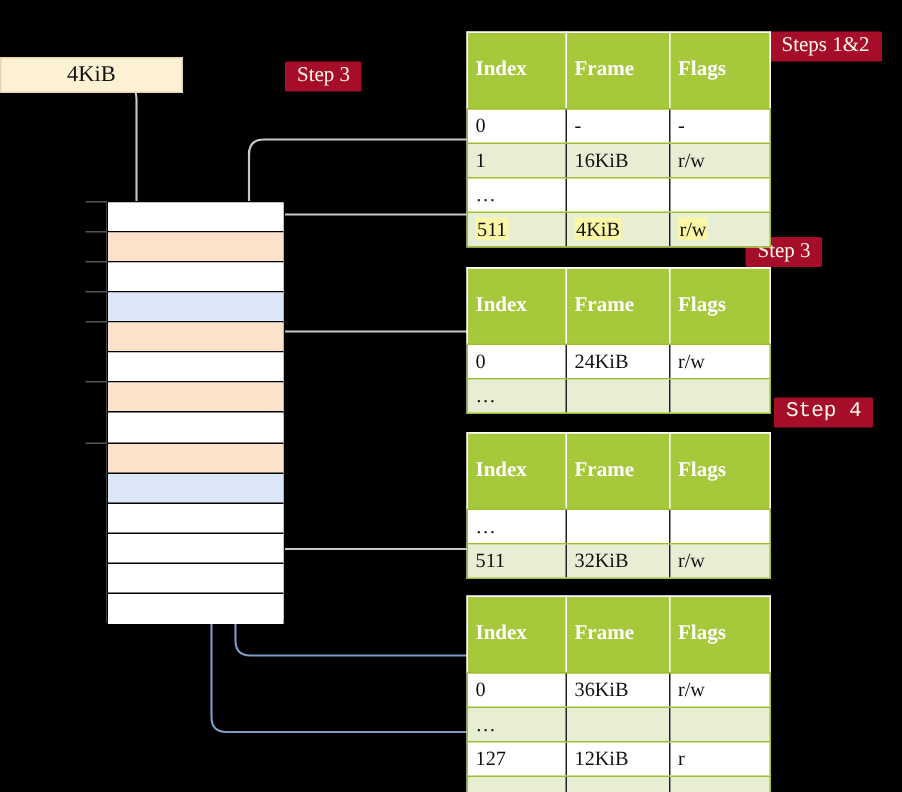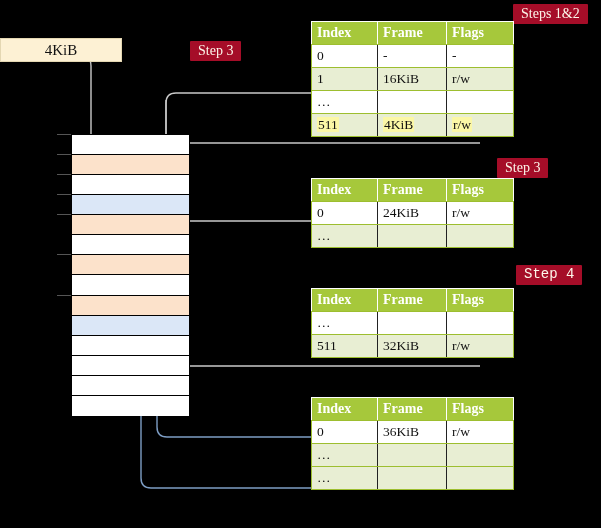--- a/index.html
+++ b/index.html
@@ -23,21 +23,21 @@
   .mrow{position:absolute;left:0;width:100%;box-sizing:border-box;
         border-bottom:1.5px solid #000;}
   .mrow:last-child{border-bottom:none;}
   .mtick{position:absolute;width:14px;height:0;border-top:1.5px solid #555;}
 
   
   .ptable{position:absolute;border-collapse:collapse;
           border:1px solid #9dbe2f;background:#fff;
           font-size:13.5px;color:#111;table-layout:fixed;}
   .ptable th{background:#a6c83b;color:#fff;font-weight:bold;
-             text-align:left;padding:3px 5px;border:1px solid #fff;
+             text-align:left;padding:17px 5px;border:1px solid #fff;
              border-bottom:1px solid #9dbe2f;font-size:14px;}
   .ptable td{padding:3px 5px;border-left:1px solid #222;
              border-bottom:1px solid #9dbe2f;height:16px;
              overflow:hidden;white-space:nowrap;}
   .ptable td:first-child{border-left:none;}
   .ptable tr.alt td{background:#e8eed3;}
   .ptable tr.plain td{background:#ffffff;}
   .hlwrap{background:#fbf7a6;padding:0 1px;}
 
   
@@ -92,21 +92,21 @@
   <g>
     <path d="M480,488 L151,488 Q141,488 141,478 L141,215" fill="none" stroke="#7d9dc4" stroke-width="1.4" marker-end="url(#ahBlue)"></path>
   </g>
 </svg>
 
 <div class="reqbox" id="reqbox" style="left:0px;top:38px;width:120px;height:22px;">
   <span>4KiB</span>
 </div>
 
 <div class="badge" style="left:190px;top:41px;">Step 3</div>
-<div class="badge" style="left:513px;top:4px;">Steps 1&amp;2</div>
+<div class="badge" style="left:513px;top:21px;">Steps 1&amp;2</div>
 <div class="badge" style="left:497px;top:158px;">Step 3</div>
 <div class="badge" style="left:516px;top:265px;font-family:Liberation Mono, monospace;">Step 4</div>
 
 <div id="memcol">
     <div class="mrow" style="top: 0px; height: 20.0714px; background: rgb(255, 255, 255);"></div>
     <div class="mrow" style="top: 20.0714px; height: 20.0714px; background: rgb(252, 226, 203);"></div>
     <div class="mrow" style="top: 40.1429px; height: 20.0714px; background: rgb(255, 255, 255);"></div>
     <div class="mrow" style="top: 60.2143px; height: 20.0714px; background: rgb(219, 231, 247);"></div>
     <div class="mrow" style="top: 80.2857px; height: 20.0714px; background: rgb(252, 226, 203);"></div>
     <div class="mrow" style="top: 100.357px; height: 20.0714px; background: rgb(255, 255, 255);"></div>
@@ -217,19 +217,24 @@
       <tr class="plain">
         <td>0</td>
         <td>36KiB</td>
         <td>r/w</td>
       </tr>
       <tr class="alt">
         <td>…</td>
         <td></td>
         <td></td>
       </tr>
+      <tr class="plain">
+        <td>127</td>
+        <td>12KiB</td>
+        <td>r</td>
+      </tr>
       <tr class="alt">
         <td>…</td>
         <td></td>
         <td></td>
       </tr>
     </tbody>
 </table>
 
 </body></html>

